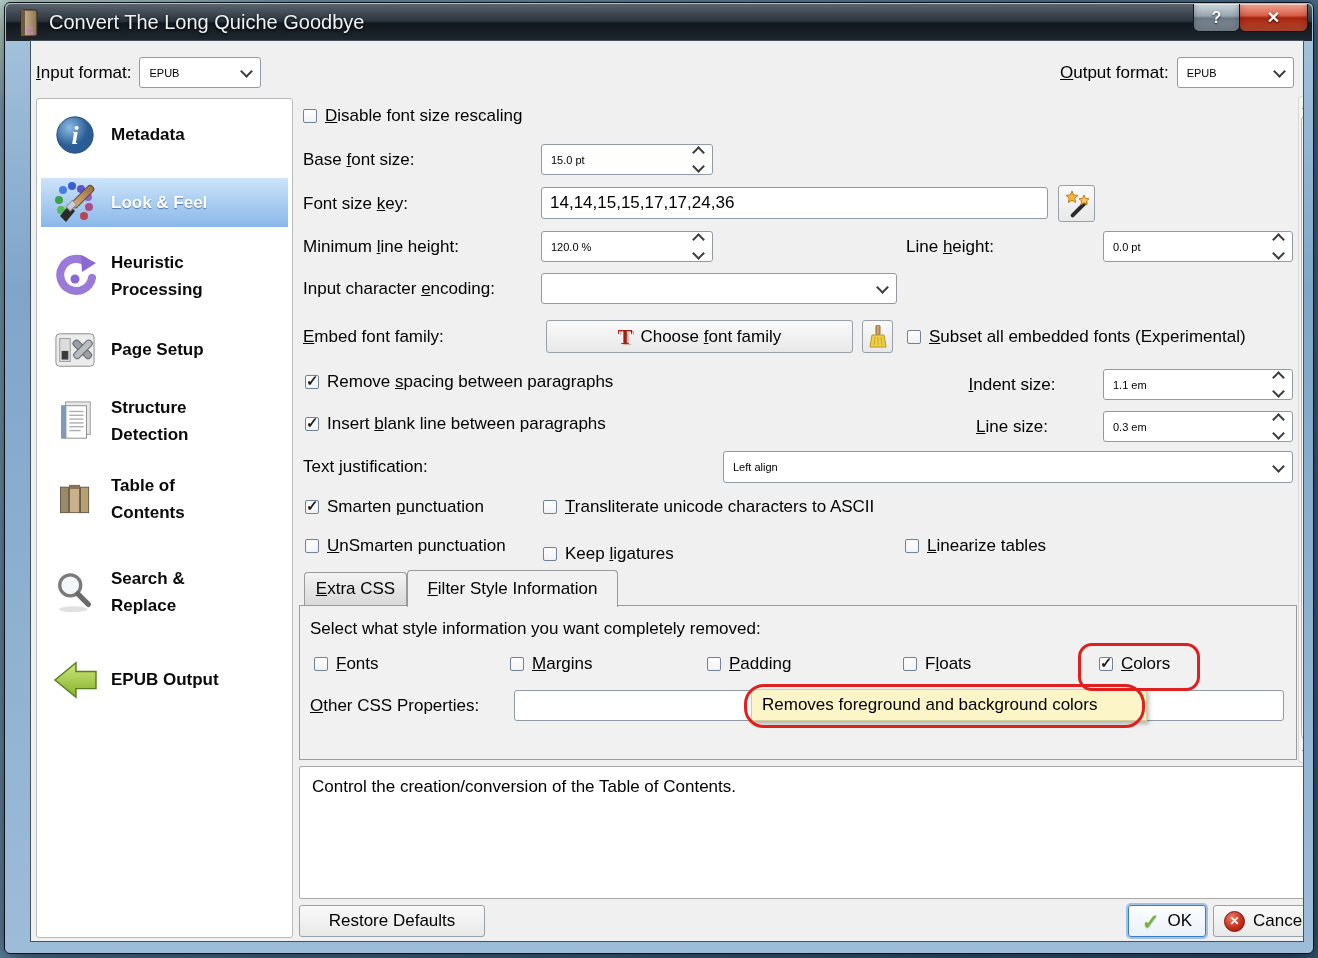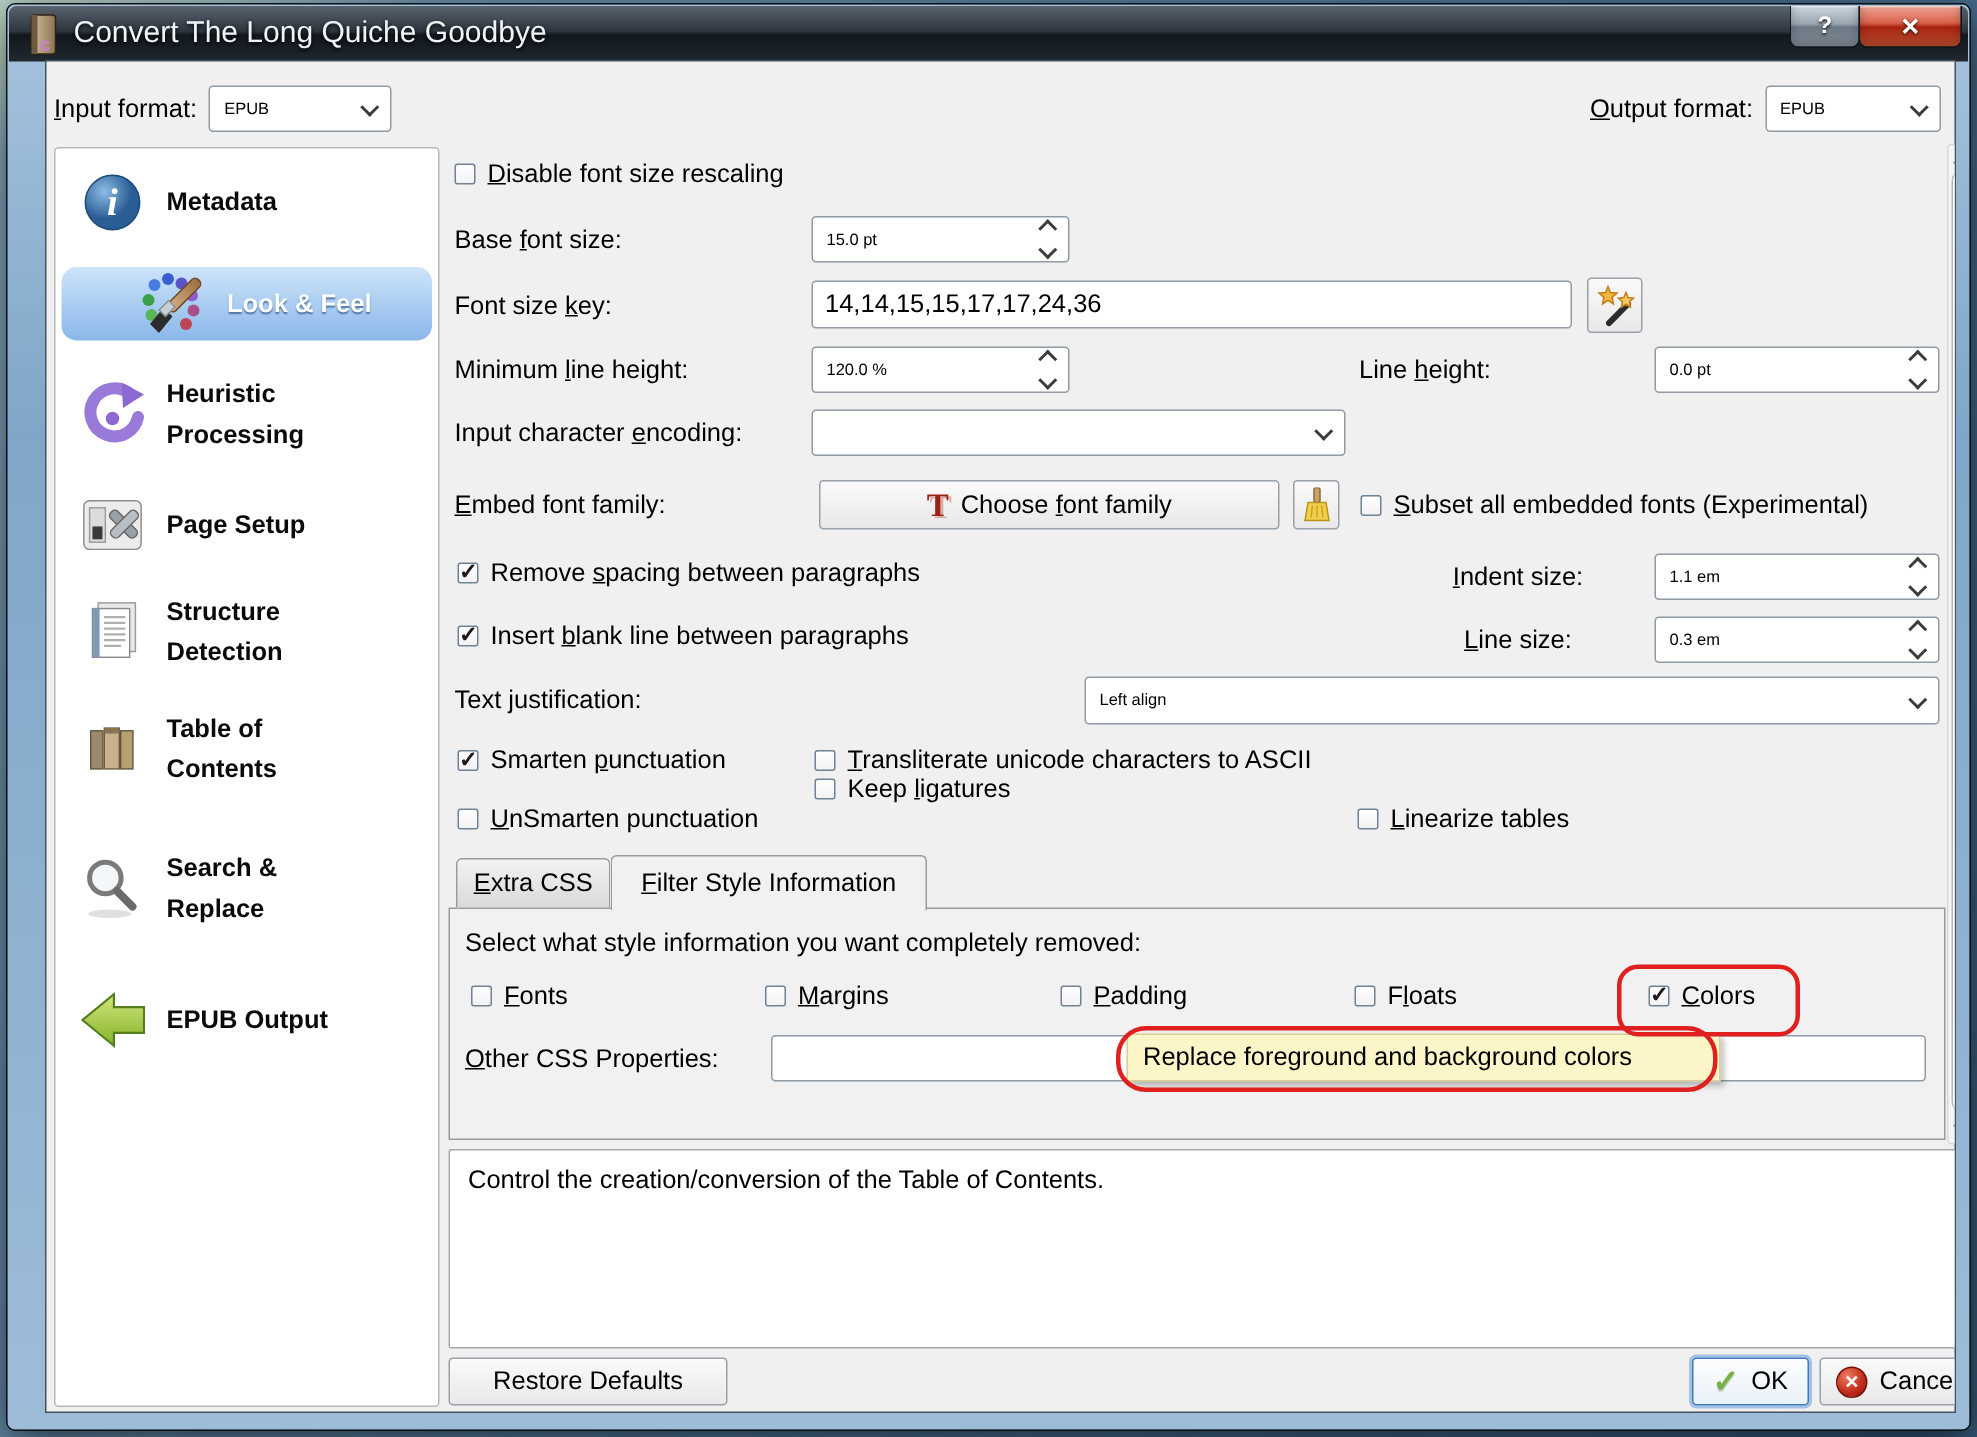--- a/index.html
+++ b/index.html
@@ -42,21 +42,21 @@
     font-size:17px;padding:0 8px;font-family:inherit;color:#000;}
   .btn{position:absolute;box-sizing:border-box;display:flex;align-items:center;justify-content:center;gap:8px;
     background:linear-gradient(#fafafa,#e8e8e8);border:1px solid #98a0a8;border-radius:3px;
     font-size:17px;color:#000;cursor:pointer;}
   u{text-decoration:underline;}
   
   .sidebar{position:absolute;left:5px;top:57px;width:255px;height:838px;background:#fff;
     border:1px solid #b9b9b9;border-radius:3px;}
   .side-item{position:absolute;left:4px;right:4px;display:flex;align-items:center;gap:12px;
     padding-left:10px;cursor:pointer;}
-  .side-item.selected{background:linear-gradient(#cde4fa,#8ab7e9);border-radius:10px;justify-content:center;}
+  .side-item.selected{background:linear-gradient(#cde4fa,#8ab7e9);border-radius:0;}
   .side-icon{width:48px;height:46px;flex:none;display:flex;align-items:center;justify-content:center;position:relative;}
   .side-label{font-weight:bold;font-size:17px;line-height:1.6;color:#0a0a0a;}
   .side-item.selected .side-label{color:#fff;text-shadow:0 1px 1px rgba(30,70,120,.65);}
   
   .tab{position:absolute;box-sizing:border-box;display:flex;align-items:center;justify-content:center;
     border:1px solid #9a9a9a;border-bottom:none;border-radius:4px 4px 0 0;font-size:17px;cursor:pointer;}
   .tab.inactive{background:linear-gradient(#f3f3f3,#d9d9d9);z-index:1;}
   .tab.active{background:#f1f1f1;z-index:3;}
   .fpanel{position:absolute;box-sizing:border-box;border:1px solid #9a9a9a;background:#f1f1f1;z-index:2;}
   
@@ -381,21 +381,21 @@
     </div>
     <div class="row" style="left:512px;top:455px;height:22px">
       <span class="cb"></span>
       <span class="lbl"><u>T</u>ransliterate unicode characters to ASCII</span>
     </div>
 
     <div class="row" style="left:274px;top:494px;height:22px">
       <span class="cb"></span>
       <span class="lbl"><u>U</u>nSmarten punctuation</span>
     </div>
-    <div class="row" style="left:512px;top:474px;height:22px">
+    <div class="row" style="left:512px;top:502px;height:22px">
       <span class="cb"></span>
       <span class="lbl">Keep <u>l</u>igatures</span>
     </div>
     <div class="row" style="left:874px;top:494px;height:22px">
       <span class="cb"></span>
       <span class="lbl"><u>L</u>inearize tables</span>
     </div>
 
     <div class="tab inactive" style="left:273px;top:531px;width:103px;height:33px">
       <span><u>E</u>xtra CSS</span>
@@ -426,21 +426,21 @@
       <div class="row" style="left:799px;top:46px;height:24px">
         <span class="cb checked"></span>
         <span class="lbl"><u>C</u>olors</span>
       </div>
       <div class="ann" style="left:778px;top:37px;width:116px;height:42px;border-radius:14px"></div>
 
       <div class="row" style="left:10px;top:84px;height:31px">
         <span class="lbl"><u>O</u>ther CSS Properties:</span>
       </div>
       <input class="tinput" style="left: 214px; top: 84px; width: 770px; height: 31px;" value="">
-      <div class="tooltip" style="left:451px;top:83px;width:374px;height:30px">Replace foreground and background colors</div>
+      <div class="tooltip" style="left:451px;top:83px;width:374px;height:30px">Removes foreground and background colors</div>
       <div class="ann" style="left:444px;top:78px;width:395px;height:38px;border-radius:20px"></div>
     </div>
 
     <div class="sb">
       <i class="chev up sb-up"></i>
       <div class="sb-thumb"></div>
       <i class="chev down sb-down"></i>
     </div>
 
     <div class="infobox">

